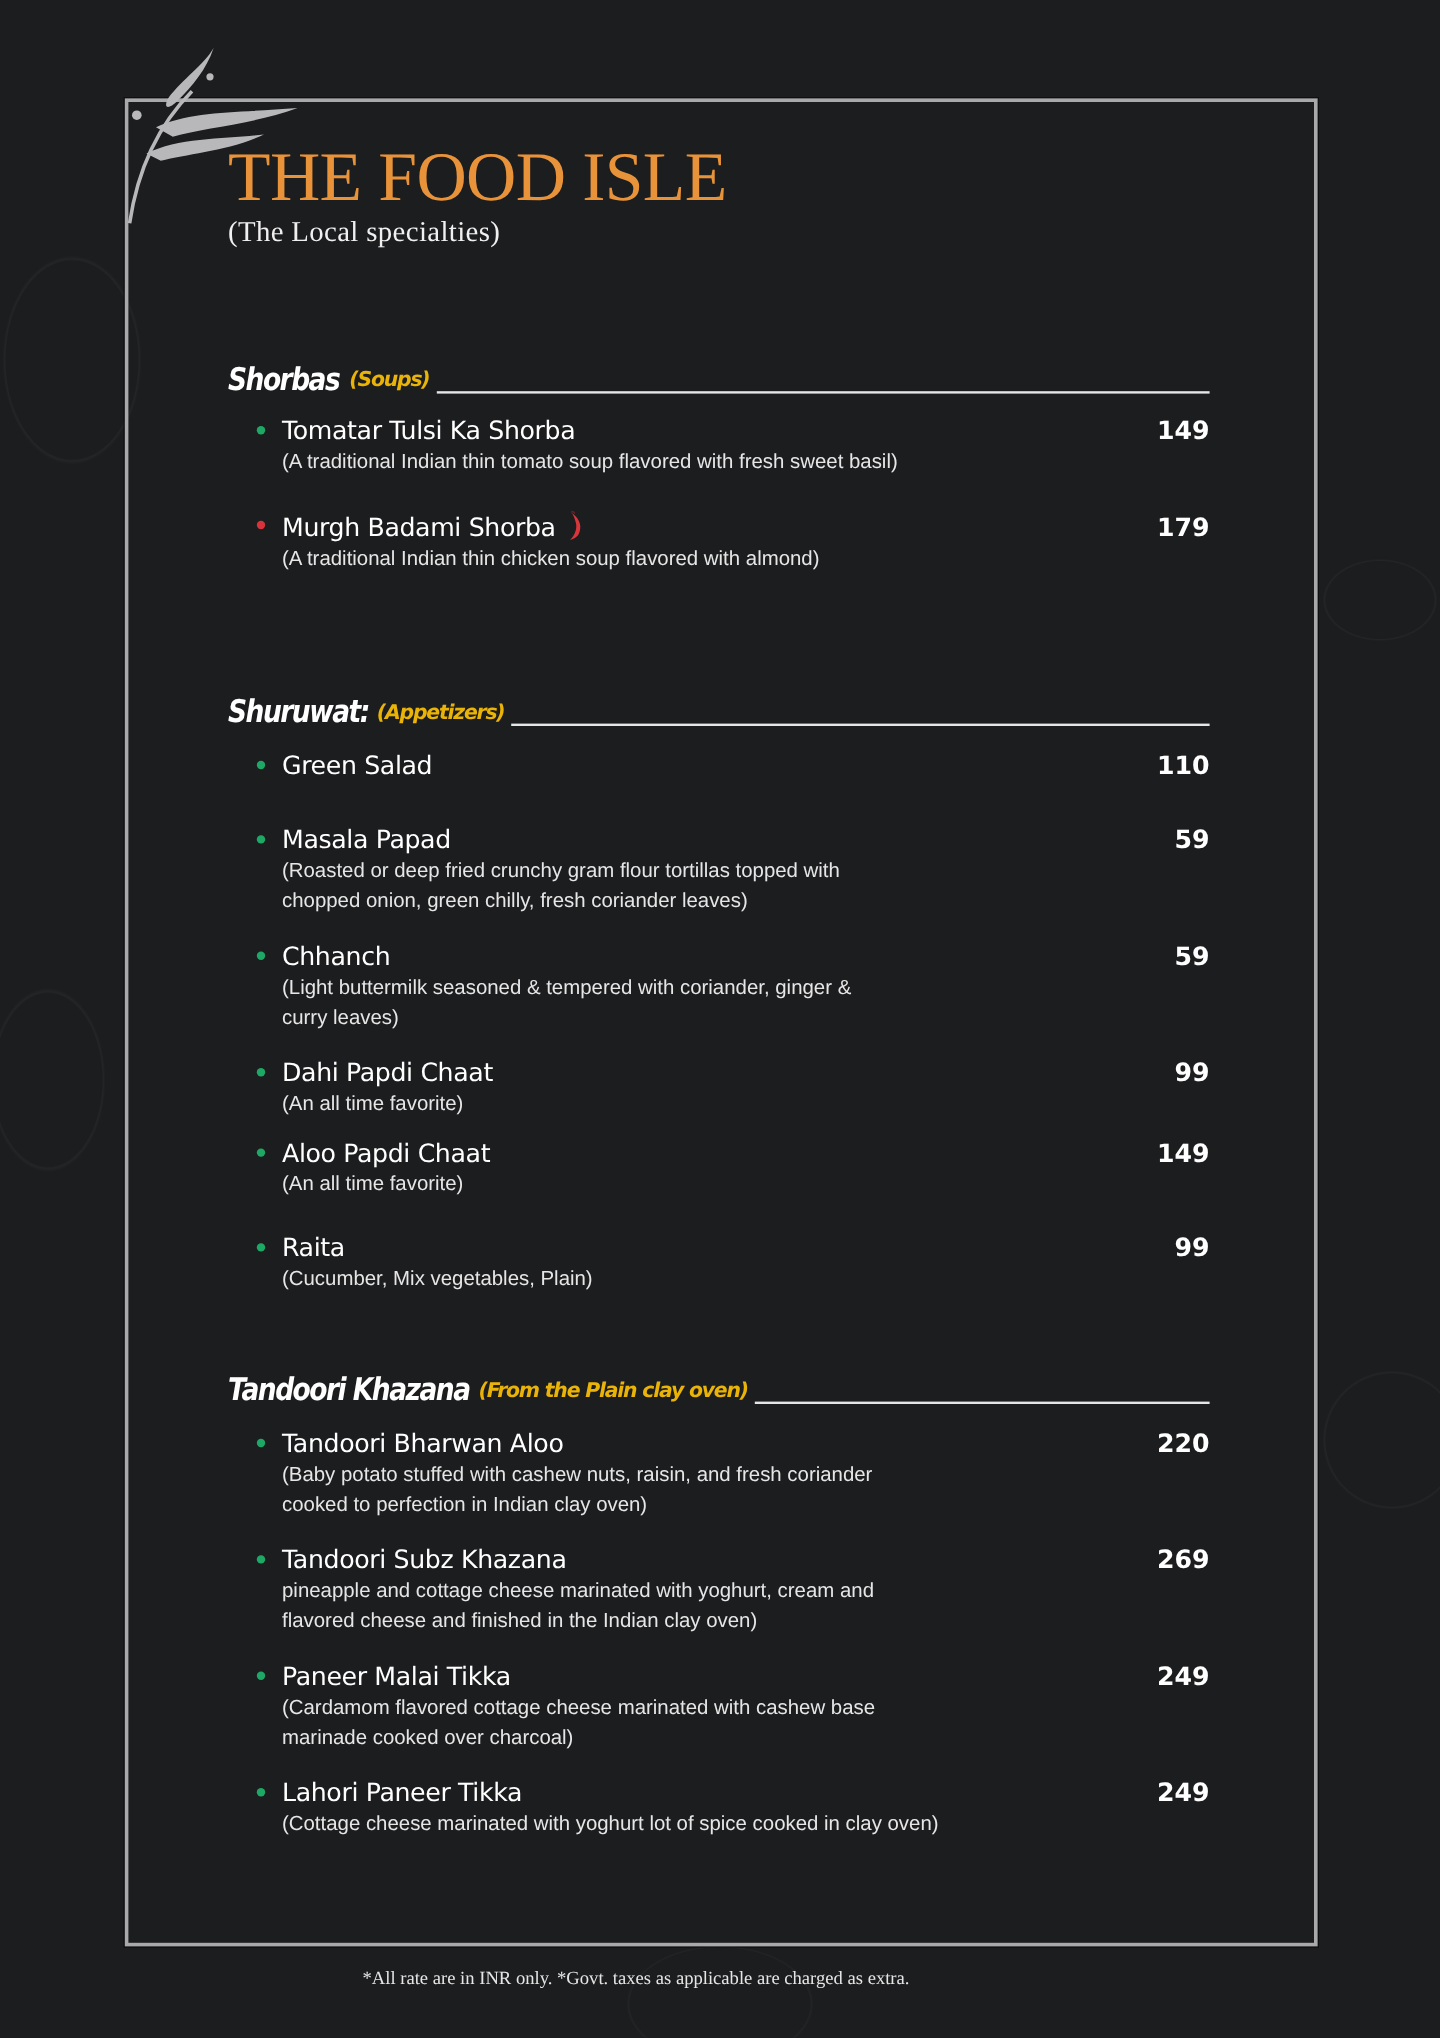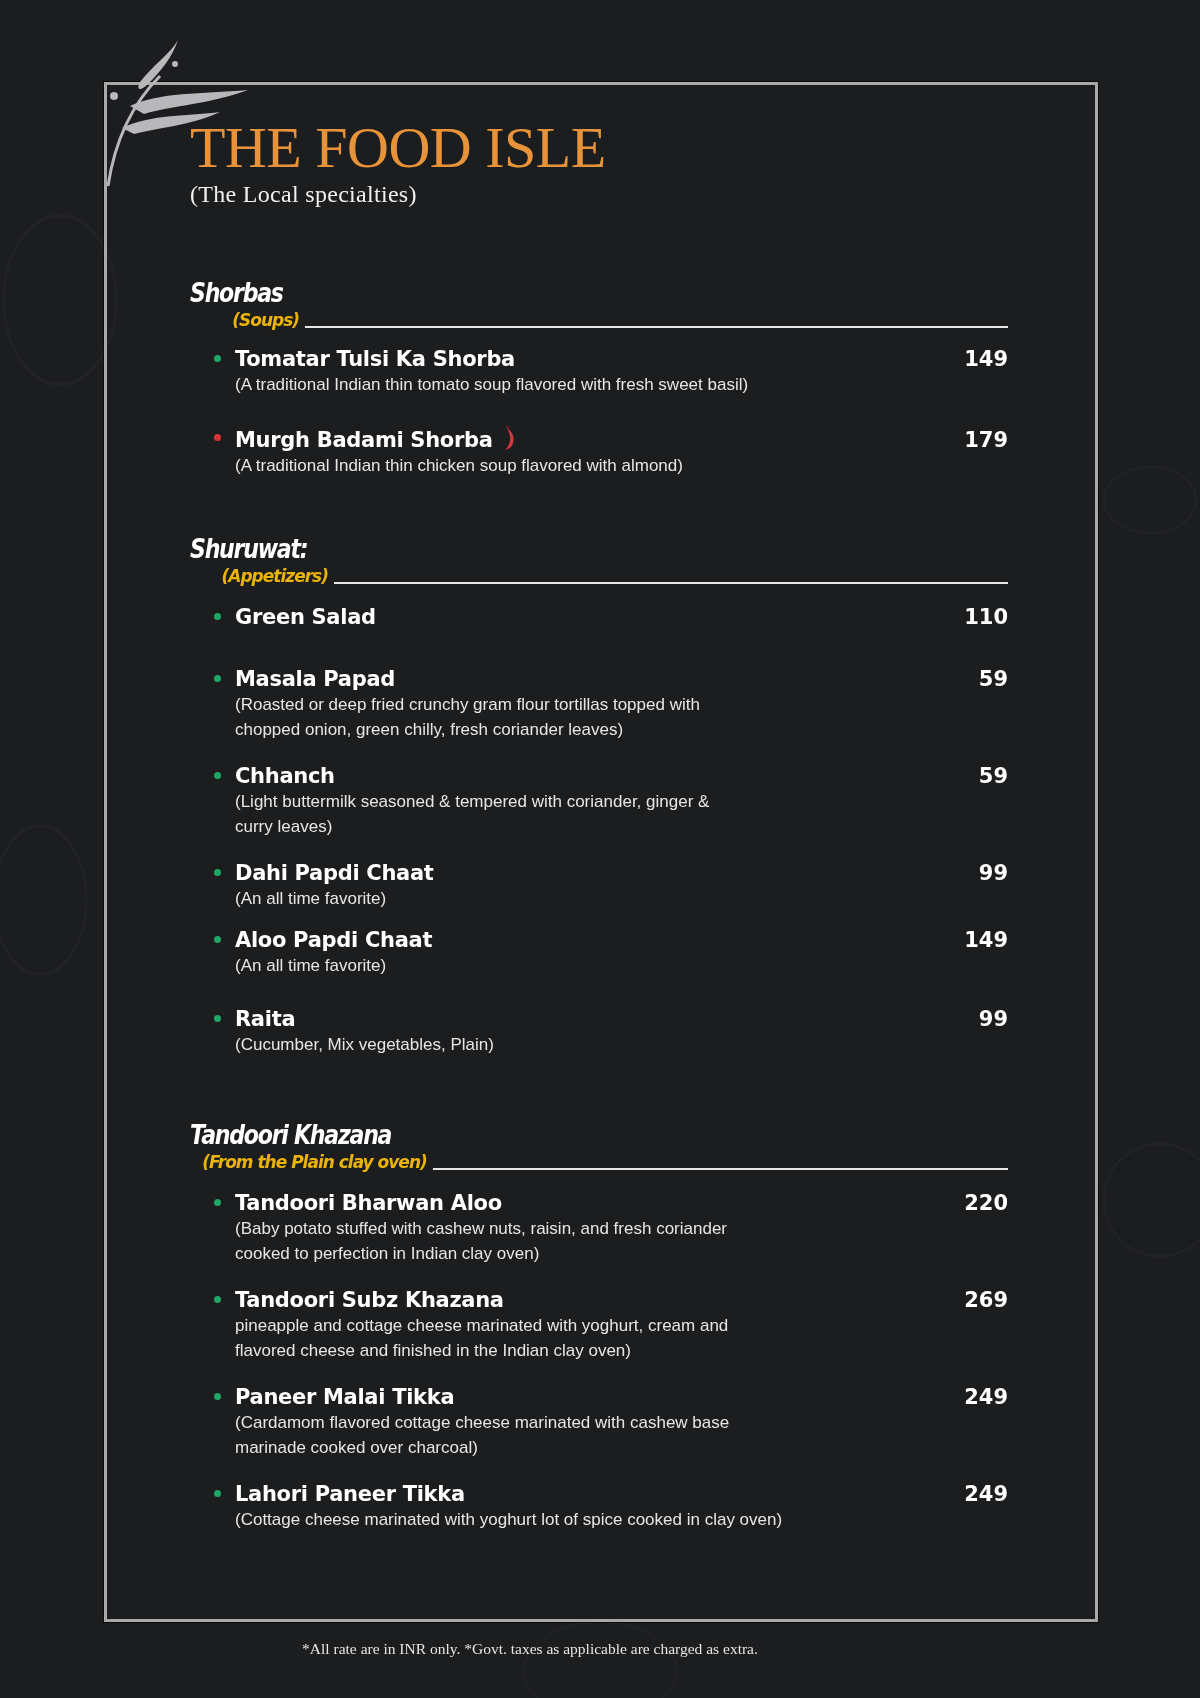--- a/index.html
+++ b/index.html
@@ -82,21 +82,21 @@
       font-family: "DejaVu Sans", sans-serif;
       font-weight: bold;
       font-style: italic;
       font-size: 17px;
       color: #eab308;
       letter-spacing: -1px;
       white-space: nowrap;
       line-height: 24px;
       margin-left: 4px;
     }
-    .title-wrap { display: flex; align-items: flex-end; flex-direction: column; }
+    .title-wrap { display: flex; align-items: center; }
     .section-rule {
       flex: 1;
       height: 2px;
       background: #e6e6e6;
       margin-left: 6px;
       margin-bottom: 4px;
     }
     .items { list-style: none; margin-left: 45px; margin-top: 18px; }
     .item { position: relative; display: block; }
     .item-row {
@@ -107,21 +107,21 @@
     .bullet {
       position: absolute;
       left: -21px; top: 9px;
       width: 7px; height: 7px;
       border-radius: 50%;
     }
     .bullet.veg { background: #1ea865; }
     .bullet.nonveg { background: #d8333a; }
     .item-name {
       font-family: "DejaVu Sans", "Liberation Sans", sans-serif;
-      font-weight: bold;
+      font-weight: normal;
       font-size: 21px;
       color: #ffffff;
       line-height: 26px;
       letter-spacing: -0.3px;
     }
     .item-price {
       font-family: "DejaVu Sans", "Liberation Sans", sans-serif;
       font-weight: bold;
       font-size: 21px;
       color: #ffffff;
@@ -192,21 +192,21 @@
               <path d="M3 2 C9 6 12 12 10 18 C9 22 6 24 2 25 C6 21 8 16 7 11 C6 7 5 4 3 2 Z" fill="#d9363b"></path>
               <path d="M3 2 C4 1 5 1 6 3" stroke="#7a1d1f" stroke-width="1.2" fill="none"></path>
             </svg></span>
         <span class="item-price">179</span>
       </div>
       <div class="item-desc">(A traditional Indian thin chicken soup flavored with almond)</div>
     </li>
   </ul>
 </div>
 
-<div class="section" style="top: 552px;">
+<div class="section" style="top: 573px;">
   <div class="section-head">
     <div class="title-wrap">
       <span class="section-title">Shuruwat:</span>
       <span class="section-note" style="margin-left:-14px;">(Appetizers)</span>
     </div>
     <div class="section-rule"></div>
   </div>
   <ul class="items" style="margin-top:16px;">
     <li class="item">
       <span class="bullet veg"></span>

